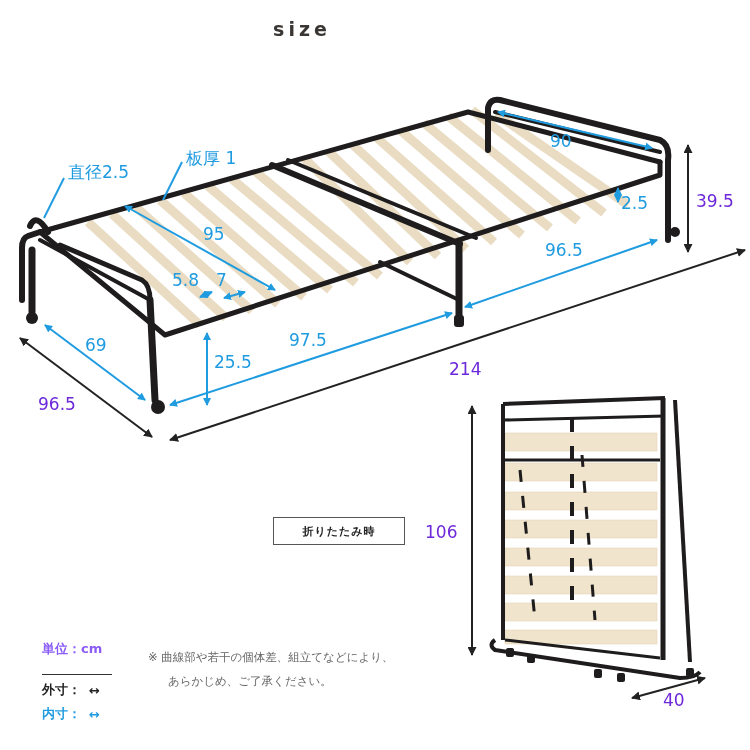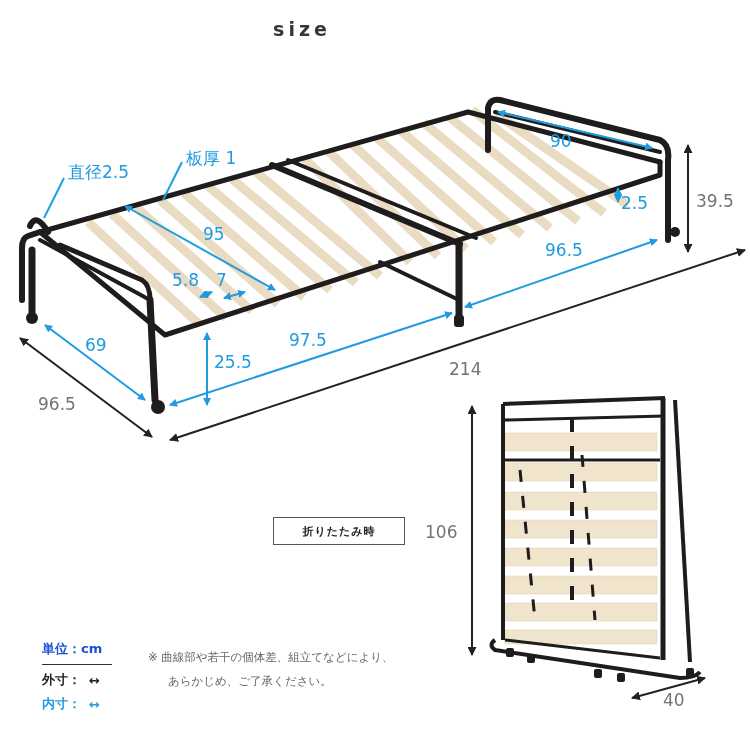--- a/index.html
+++ b/index.html
@@ -3,26 +3,26 @@
 <meta charset="utf-8">
 <style>
   html, body { margin: 0; padding: 0; background: #ffffff; }
   body { width: 750px; height: 750px; position: relative; overflow: hidden;
          font-family: "DejaVu Sans", "Liberation Sans", sans-serif; }
   .title { position: absolute; top: 18px; left: 0; width: 604px; text-align: center;
            font-size: 19px; letter-spacing: 4px; color: #3a3634; font-weight: bold; }
   svg.art { position: absolute; left: 0; top: 0; width: 750px; height: 750px; }
   .lbl { position: absolute; font-size: 17px; line-height: 1; white-space: nowrap; }
   .blue { color: #1f9be0; }
-  .black { color: #737373; }
+  .black { color: #6d28d9; }
   .folded-box { position: absolute; left: 273px; top: 517px; width: 130px; height: 26px;
                 border: 1.5px solid #555; font-size: 11px; font-weight: bold; color: #222;
                 display: flex; align-items: center; justify-content: center; letter-spacing: 1px; }
   .legend { position: absolute; left: 42px; top: 640px; font-size: 13px; font-weight: bold; }
-  .legend .unit { padding-bottom: 6px; border-bottom: 1.5px solid #333; width: 70px; color: #1d4ed8; }
+  .legend .unit { padding-bottom: 16px; border-bottom: 1.5px solid #333; width: 70px; color: #8b5cf6; }
   .legend .row { margin-top: 6px; display: flex; align-items: center; gap: 8px; }
   .legend .outer { color: #222; }
   .legend .inner { color: #1f9be0; }
   .note { position: absolute; left: 148px; top: 645px; font-size: 11.5px; color: #666; line-height: 24px; }
   .note .line { white-space: nowrap; }
   .note .indent { padding-left: 20px; }
 </style>
 </head>
 <body>
 

